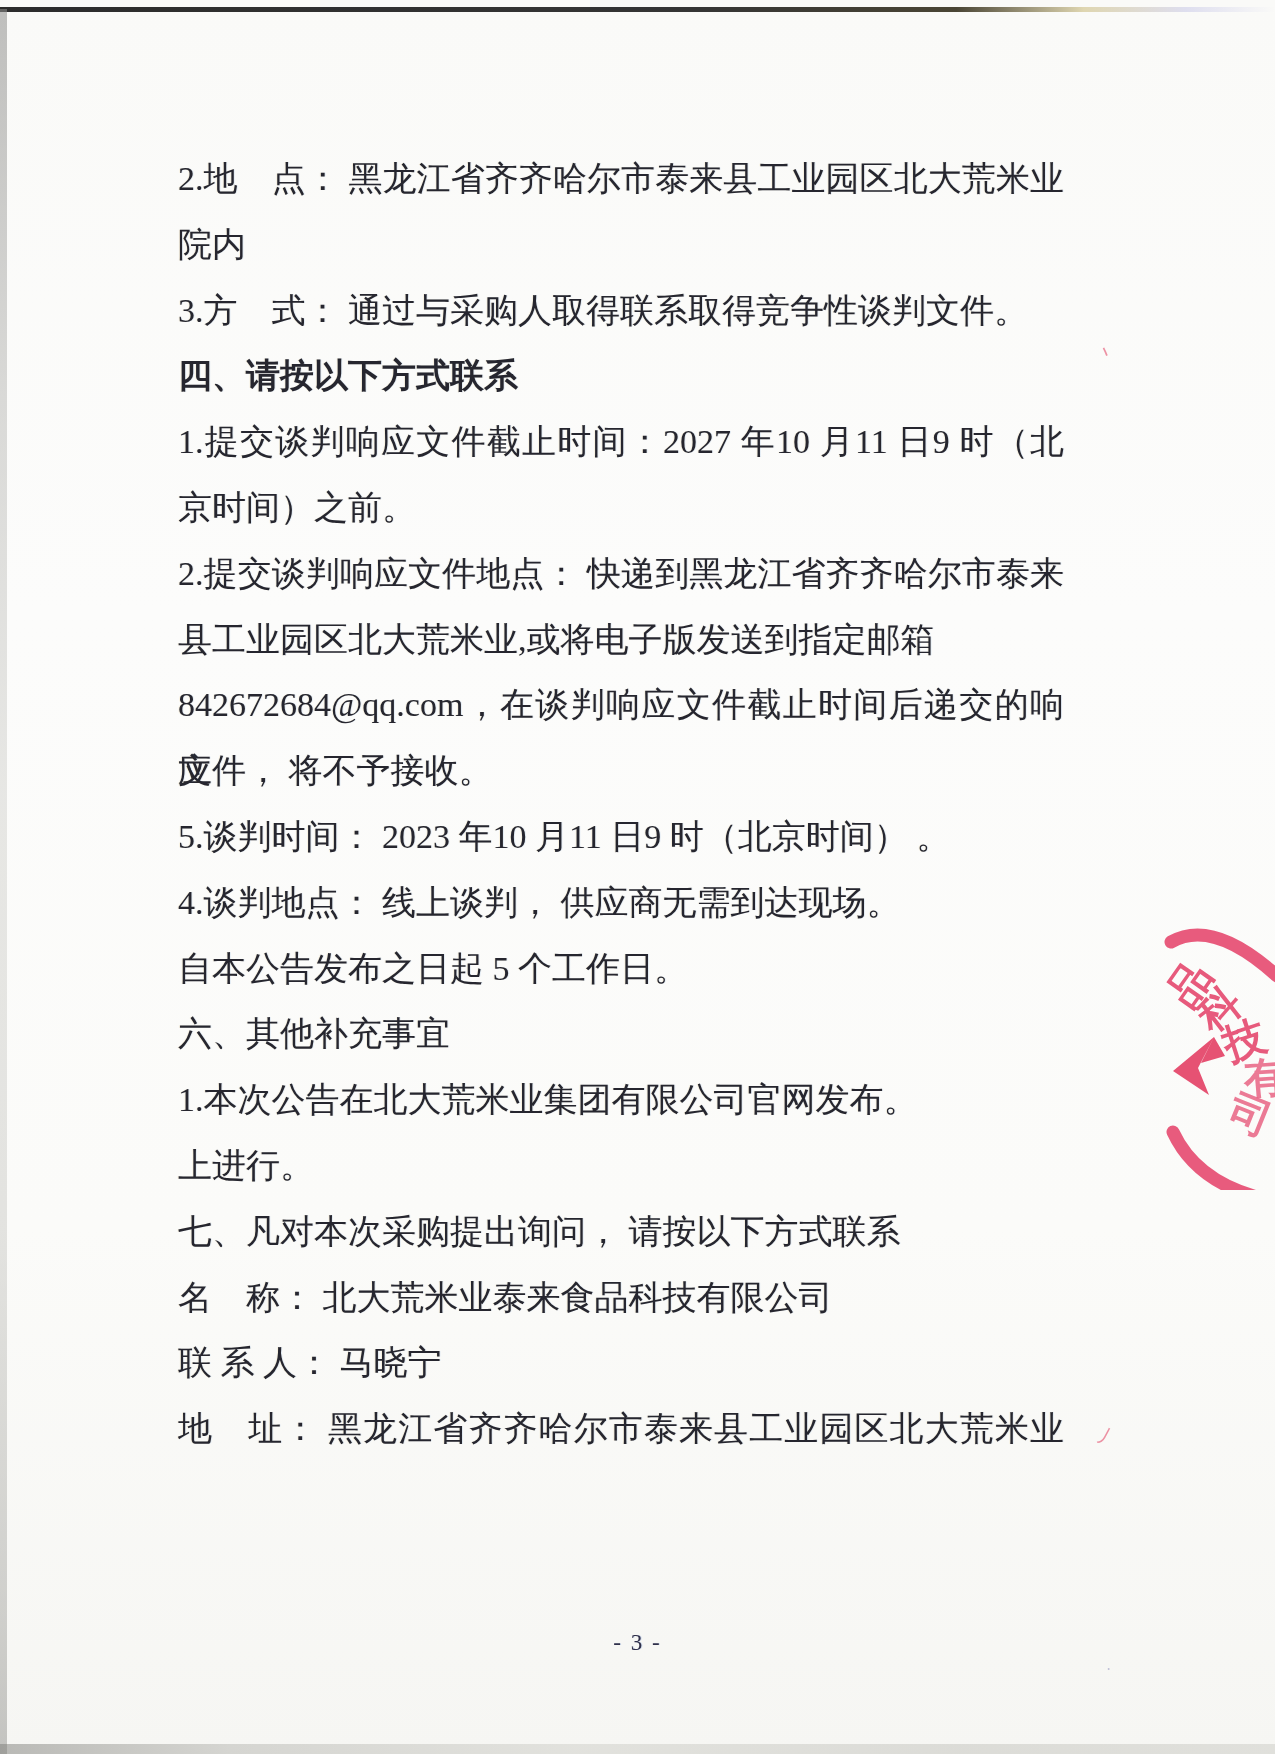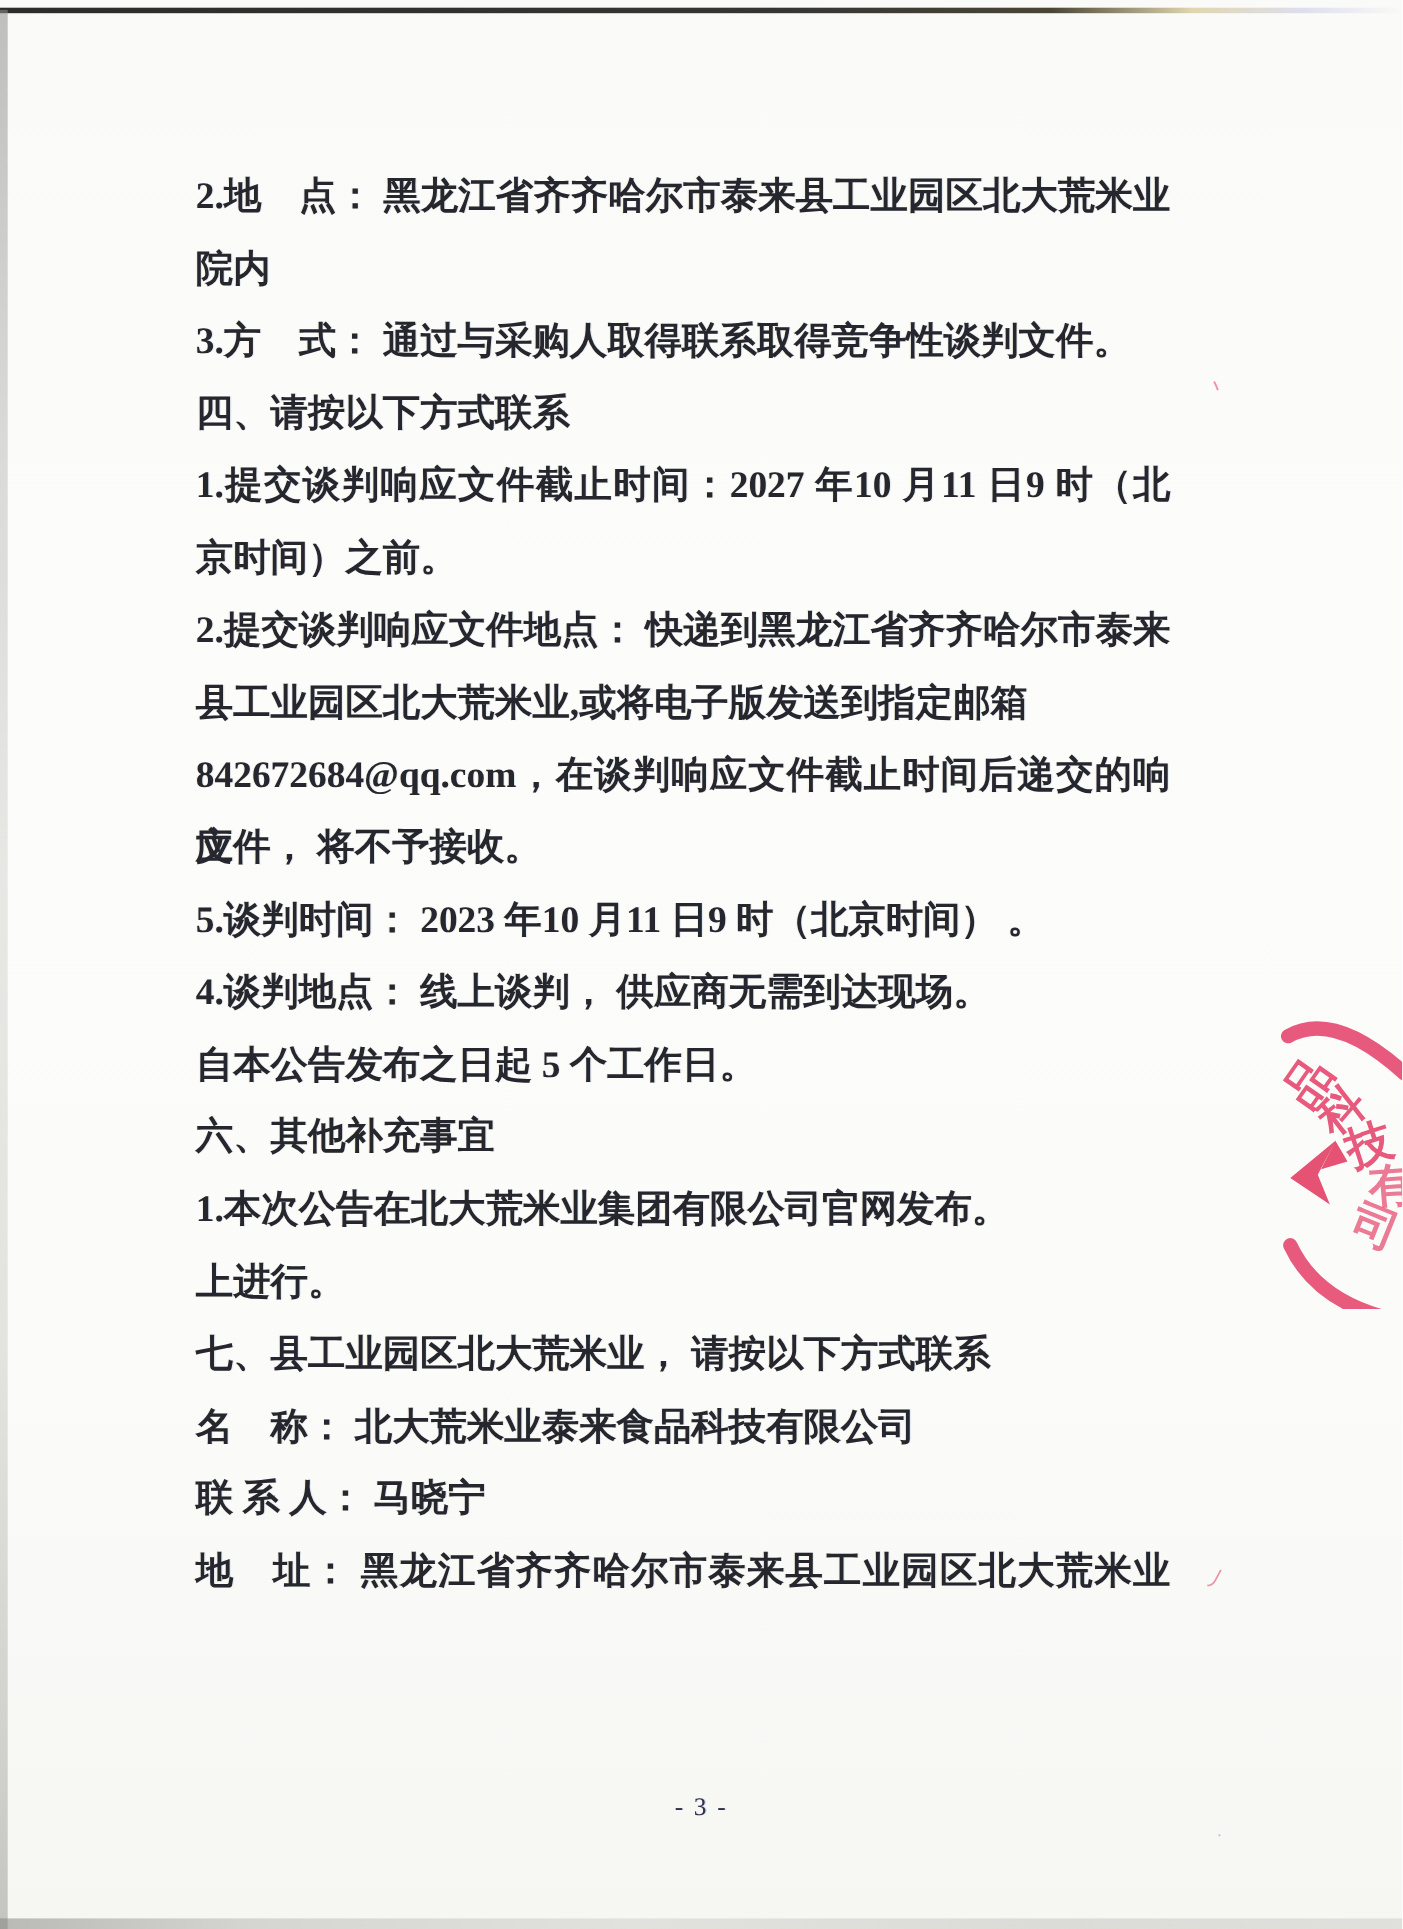--- a/index.html
+++ b/index.html
@@ -33,21 +33,20 @@
   }
   
   .content{
     position:absolute;left:178px;top:146px;width:886px;
     font-size:34px;color:#26262f;
     text-shadow:1px 0 0 rgba(30,110,200,.10),-1px 0 0 rgba(215,160,20,.10);
   }
   .ln{
     height:65.8px;line-height:65.8px;
     white-space:pre-wrap;
-    font-weight:bold;
   }
   .ln.b{font-weight:bold;}
   .ln.j{text-align:justify;text-align-last:justify;text-justify:inter-character;}
   
   .pagenum{
     position:absolute;left:0;top:1630px;width:1275px;
     text-align:center;font-size:23px;letter-spacing:2px;color:#30304a;
     text-shadow:1px 0 0 rgba(30,90,200,.18);
   }
   
@@ -86,21 +85,21 @@
     <div class="ln j">2.提交谈判响应文件地点： 快递到黑龙江省齐齐哈尔市泰来</div>
     <div class="ln">县工业园区北大荒米业,或将电子版发送到指定邮箱</div>
     <div class="ln j">842672684@qq.com，在谈判响应文件截止时间后递交的响应</div>
     <div class="ln">文件， 将不予接收。</div>
     <div class="ln">5.谈判时间： 2023 年10 月11 日9 时（北京时间） 。</div>
     <div class="ln">4.谈判地点： 线上谈判， 供应商无需到达现场。</div>
     <div class="ln">自本公告发布之日起 5 个工作日。</div>
     <div class="ln">六、其他补充事宜</div>
     <div class="ln">1.本次公告在北大荒米业集团有限公司官网发布。</div>
     <div class="ln">上进行。</div>
-    <div class="ln">七、县工业园区北大荒米业， 请按以下方式联系</div>
+    <div class="ln">七、凡对本次采购提出询问， 请按以下方式联系</div>
     <div class="ln">名　称： 北大荒米业泰来食品科技有限公司</div>
     <div class="ln">联 系 人： 马晓宁</div>
     <div class="ln j">地　址： 黑龙江省齐齐哈尔市泰来县工业园区北大荒米业</div>
   </div>
 
   <svg class="stamp" viewBox="0 0 190 310">
     <g fill="none" stroke="#e5496f" stroke-linecap="round" opacity="0.9">
       <path d="M 86,62 Q 128,38 192,96" stroke-width="13"></path>
       <path d="M 88,252 Q 114,308 194,322" stroke-width="13"></path>
     </g>

